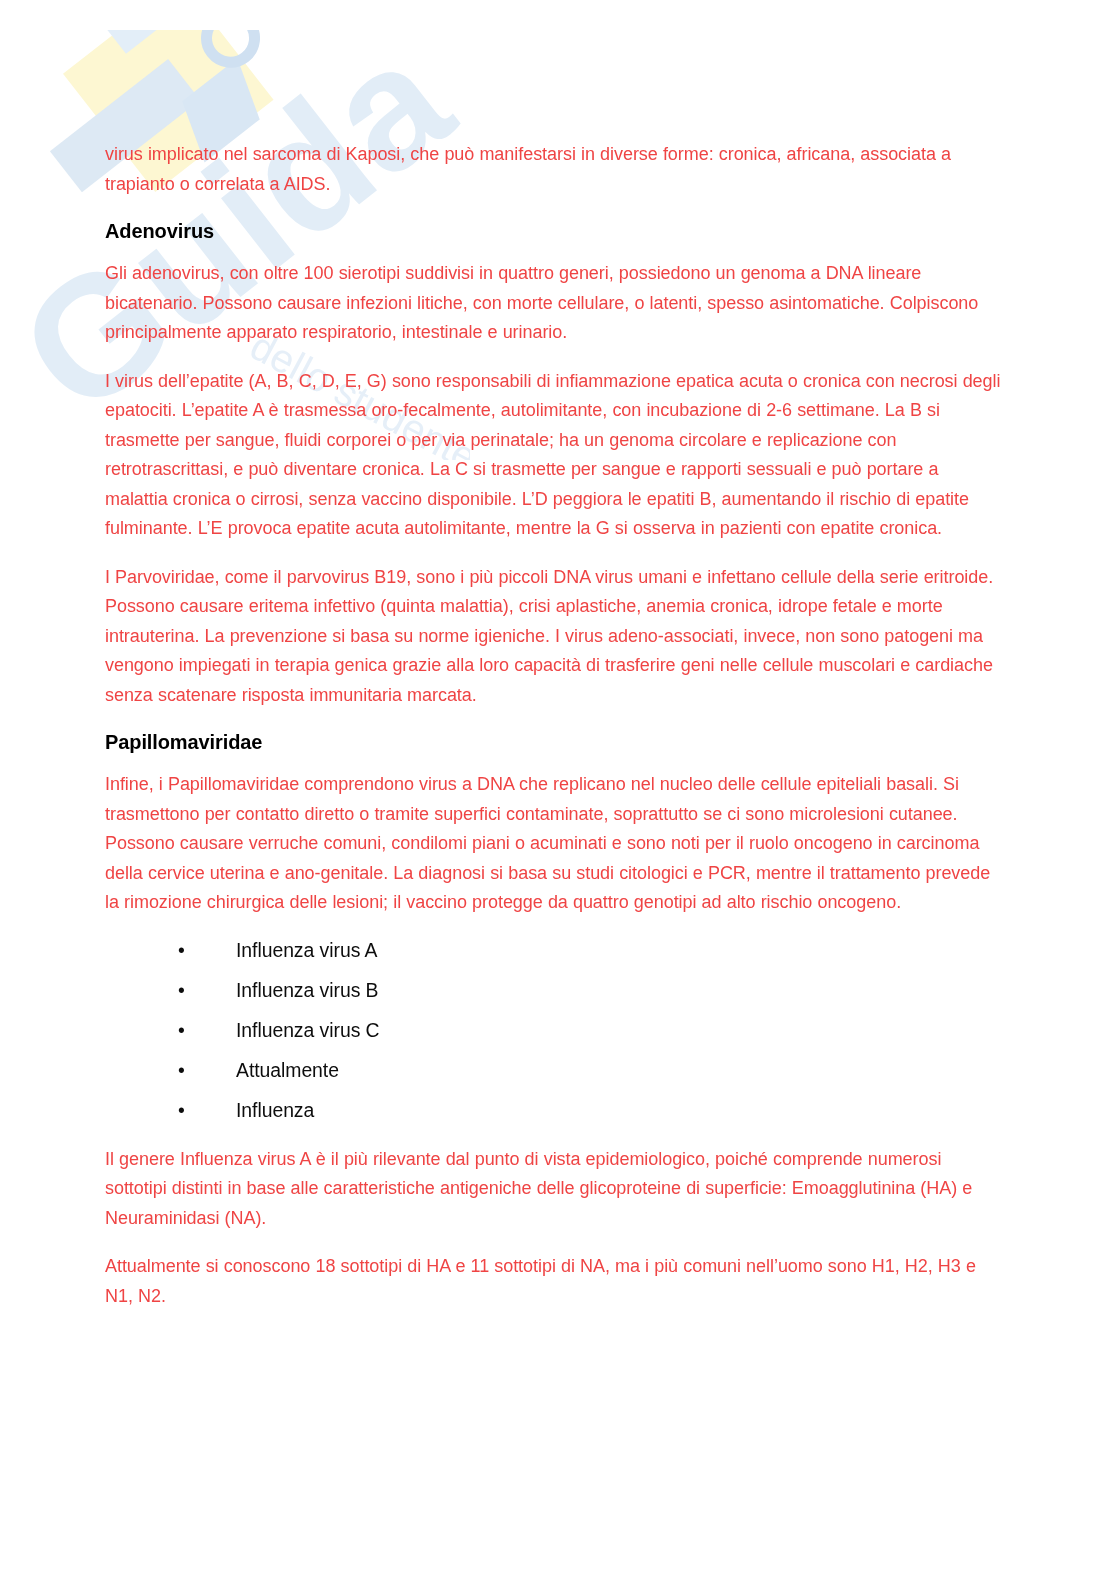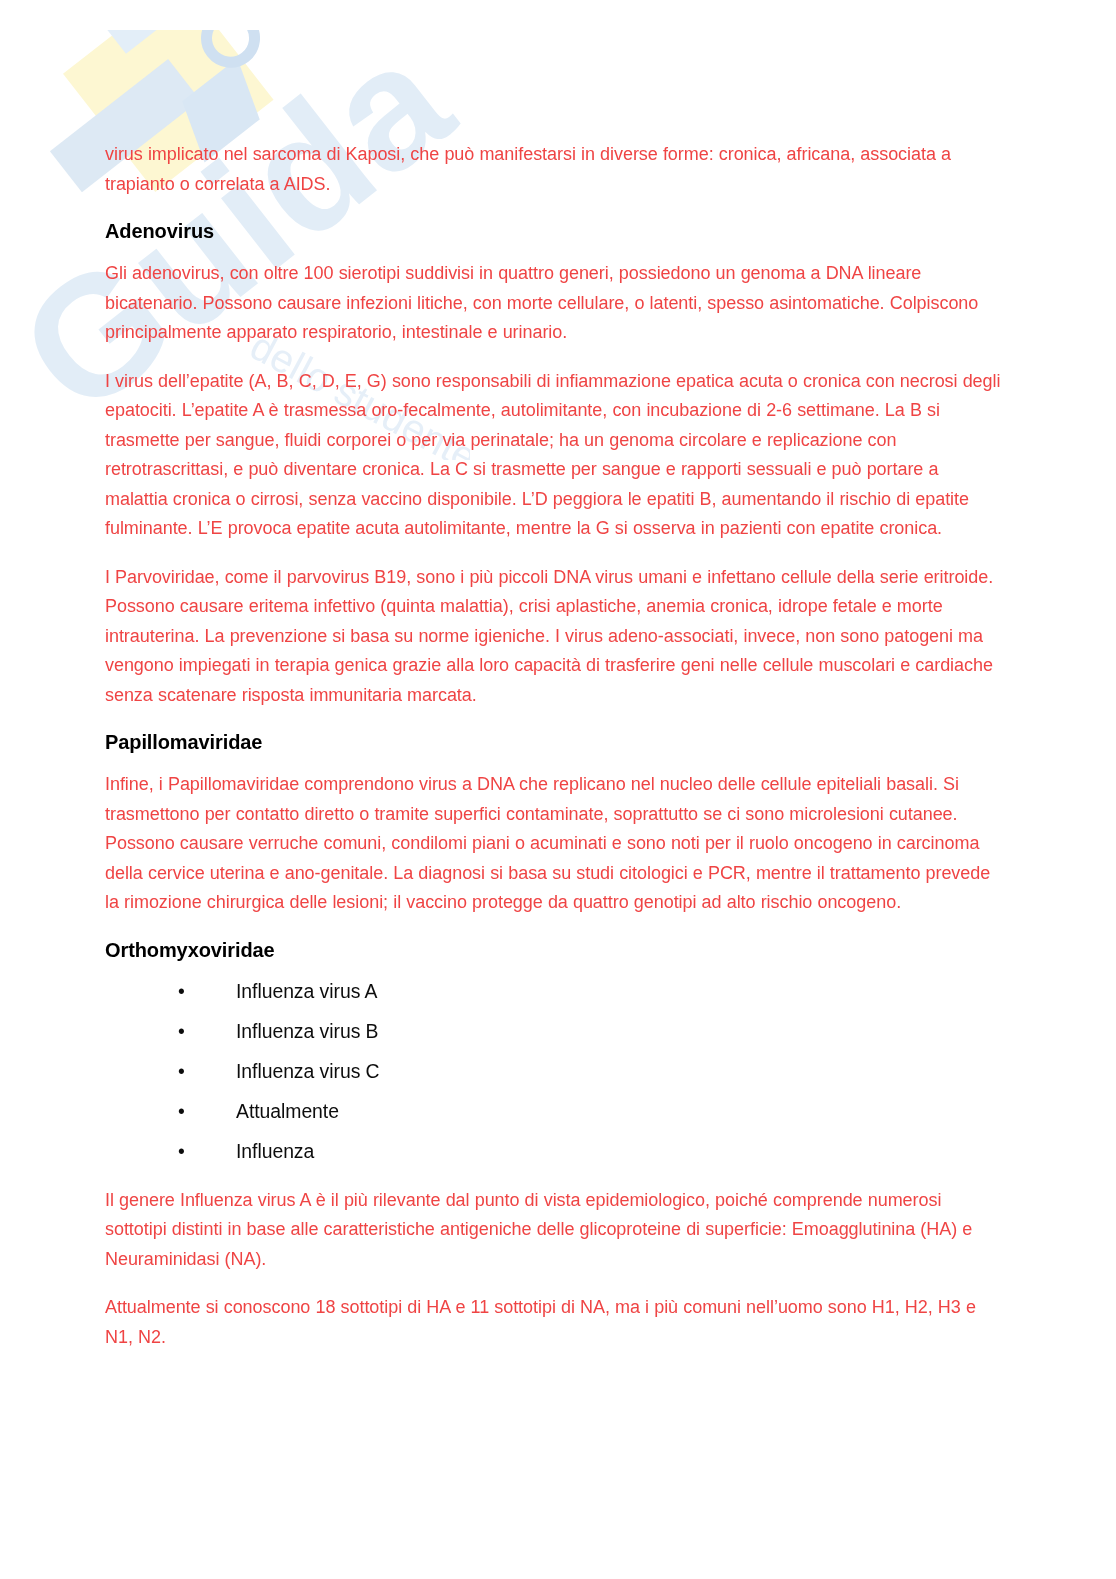--- a/index.html
+++ b/index.html
@@ -126,21 +126,20 @@
     <h2 class="heading">Adenovirus</h2>
     <p class="para after-heading">Gli adenovirus, con oltre 100 sierotipi suddivisi in quattro generi, possiedono un genoma a DNA lineare bicatenario. Possono causare infezioni litiche, con morte cellulare, o latenti, spesso asintomatiche. Colpiscono principalmente apparato respiratorio, intestinale e urinario.</p>
 
     <p class="para after-heading">I virus dell’epatite (A, B, C, D, E, G) sono responsabili di infiammazione epatica acuta o cronica con necrosi degli epatociti. L’epatite A è trasmessa oro-fecalmente, autolimitante, con incubazione di 2-6 settimane. La B si trasmette per sangue, fluidi corporei o per via perinatale; ha un genoma circolare e replicazione con retrotrascrittasi, e può diventare cronica. La C si trasmette per sangue e rapporti sessuali e può portare a malattia cronica o cirrosi, senza vaccino disponibile. L’D peggiora le epatiti B, aumentando il rischio di epatite fulminante. L’E provoca epatite acuta autolimitante, mentre la G si osserva in pazienti con epatite cronica.</p>
 
     <p class="para after-heading">I Parvoviridae, come il parvovirus B19, sono i più piccoli DNA virus umani e infettano cellule della serie eritroide. Possono causare eritema infettivo (quinta malattia), crisi aplastiche, anemia cronica, idrope fetale e morte intrauterina. La prevenzione si basa su norme igieniche. I virus adeno-associati, invece, non sono patogeni ma vengono impiegati in terapia genica grazie alla loro capacità di trasferire geni nelle cellule muscolari e cardiache senza scatenare risposta immunitaria marcata.</p>
 
     <h2 class="heading spaced">Papillomaviridae</h2>
     <p class="para after-heading">Infine, i Papillomaviridae comprendono virus a DNA che replicano nel nucleo delle cellule epiteliali basali. Si trasmettono per contatto diretto o tramite superfici contaminate, soprattutto se ci sono microlesioni cutanee. Possono causare verruche comuni, condilomi piani o acuminati e sono noti per il ruolo oncogeno in carcinoma della cervice uterina e ano-genitale. La diagnosi si basa su studi citologici e PCR, mentre il trattamento prevede la rimozione chirurgica delle lesioni; il vaccino protegge da quattro genotipi ad alto rischio oncogeno.</p>
 
-    <h2 class="heading spaced">Orthomyxoviridae</h2>
 
     <ul class="bullets list-block">
       <li>
         <span class="bullet-dot">•</span>
         <span>Influenza virus A</span>
       </li>
       <li>
         <span class="bullet-dot">•</span>
         <span>Influenza virus B</span>
       </li>

